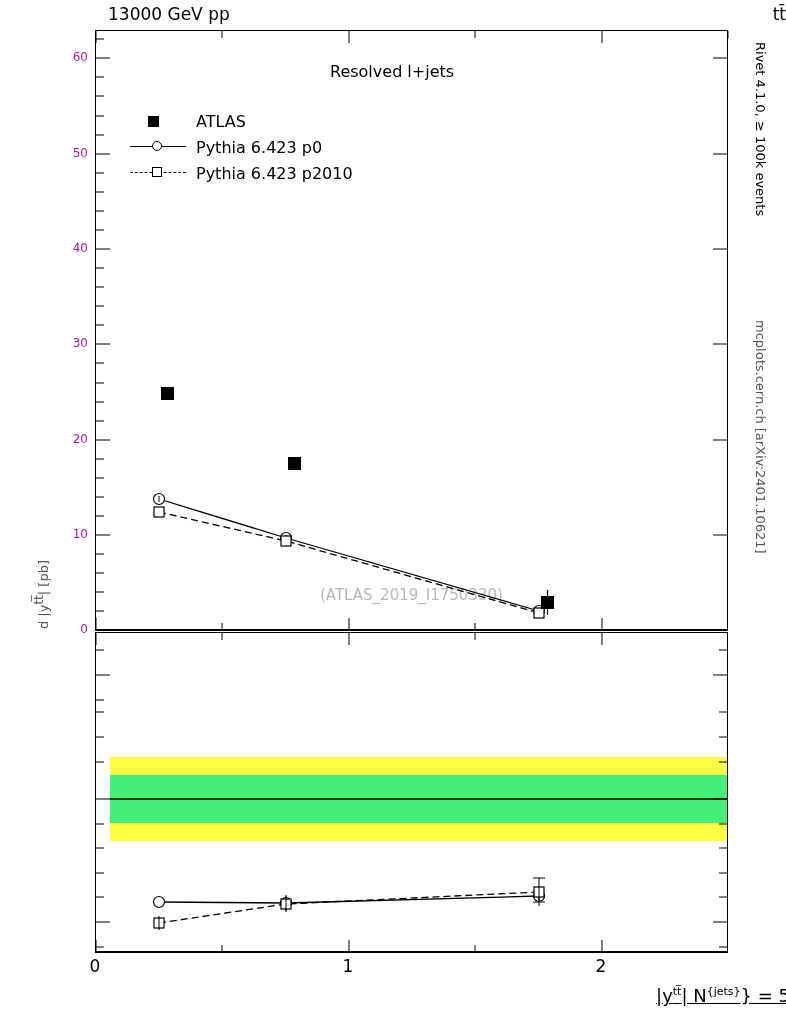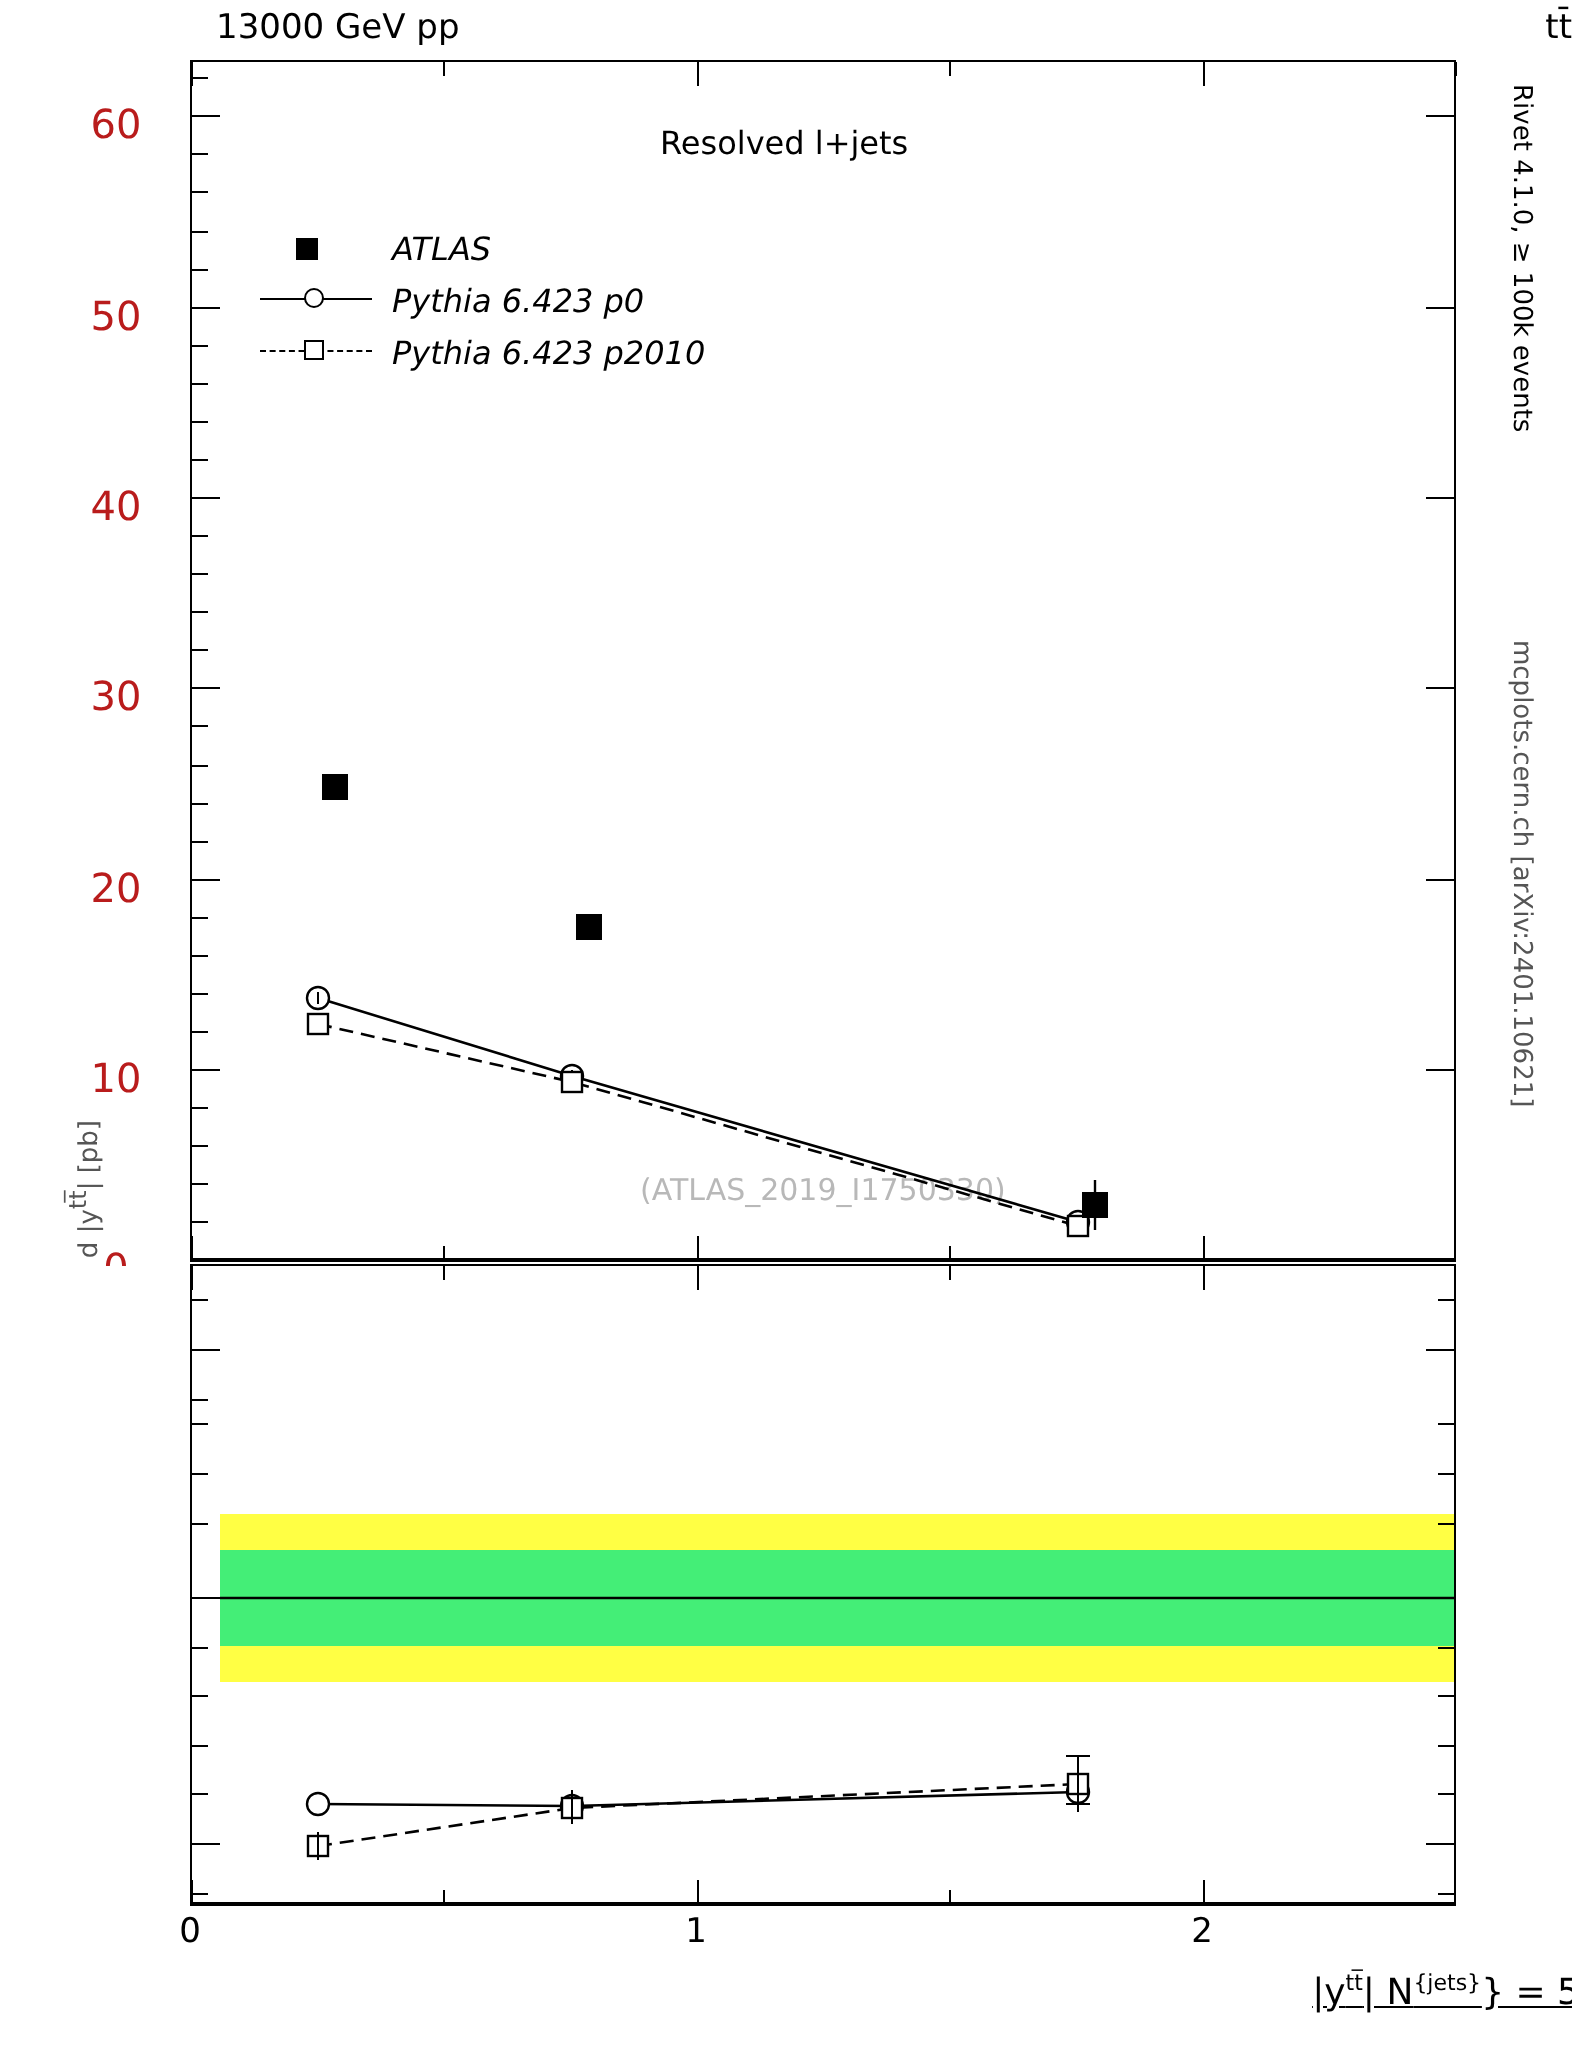--- a/index.html
+++ b/index.html
@@ -61,24 +61,24 @@
   }
   
   #ratio-frame {
     left: 95px; top: 632px;
     width: 633px; height: 320px;
   }
 
   
   .ylab {
     position: absolute;
-    font-size: 20px;
-    text-align: center;
+    font-size: 12px;
+    text-align: right;
     width: 60px;
-    color: #b91c1c;
+    color: #a21caf;
   }
   .ylab-r {
     position: absolute;
     font-size: 16px;
     text-align: left;
     width: 40px;
     color: #000;
   }
   .xlab {
     position: absolute;
@@ -119,23 +119,22 @@
     white-space: nowrap;
   }
 
   
   #legend {
     left: 130px; top: 108px;
     font-size: 16px;
   }
   .leg-row {
     display: flex;
-    align-items: flex-end;
+    align-items: center;
     height: 26px;
-    font-style: italic;
   }
   .leg-mark {
     width: 56px;
     height: 20px;
     position: relative;
     margin-right: 10px;
     flex: none;
   }
   .leg-label { white-space: nowrap; }
 

